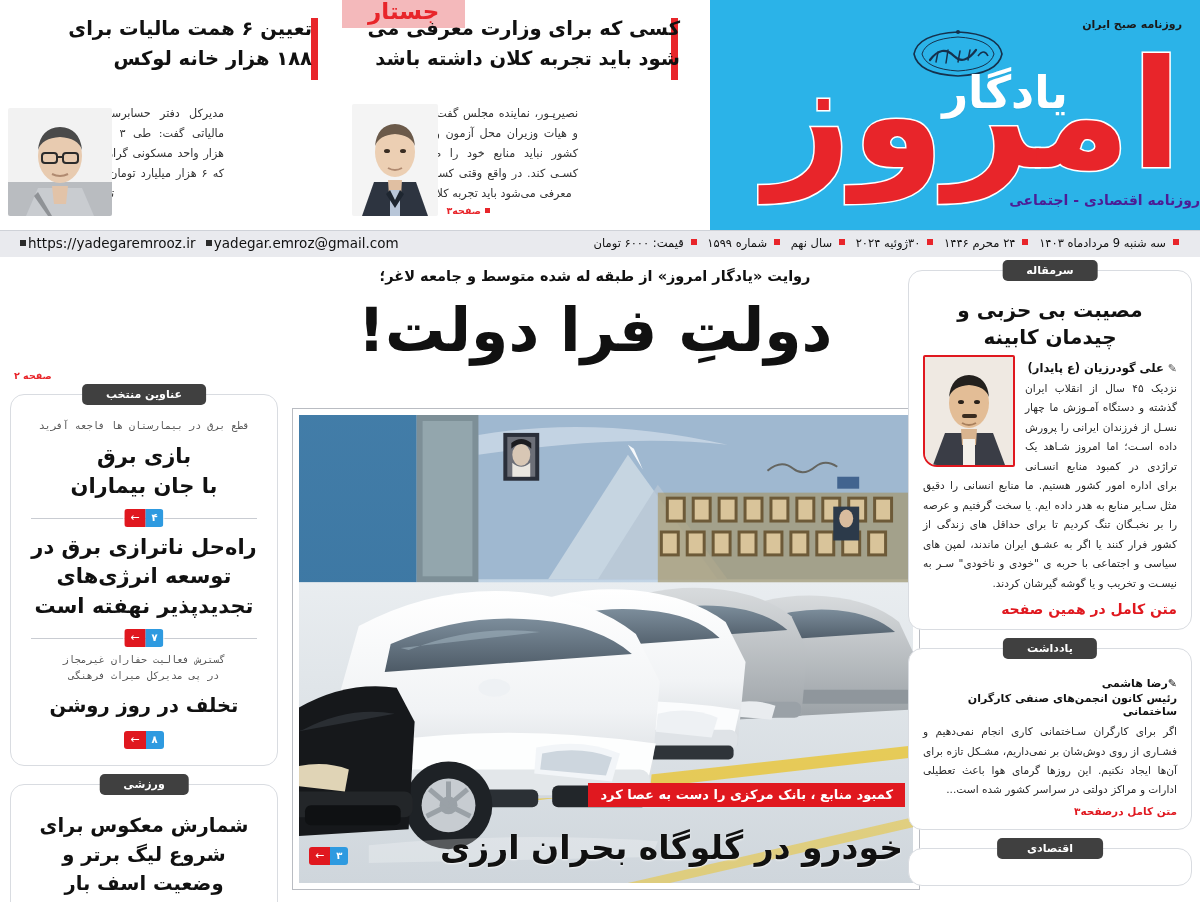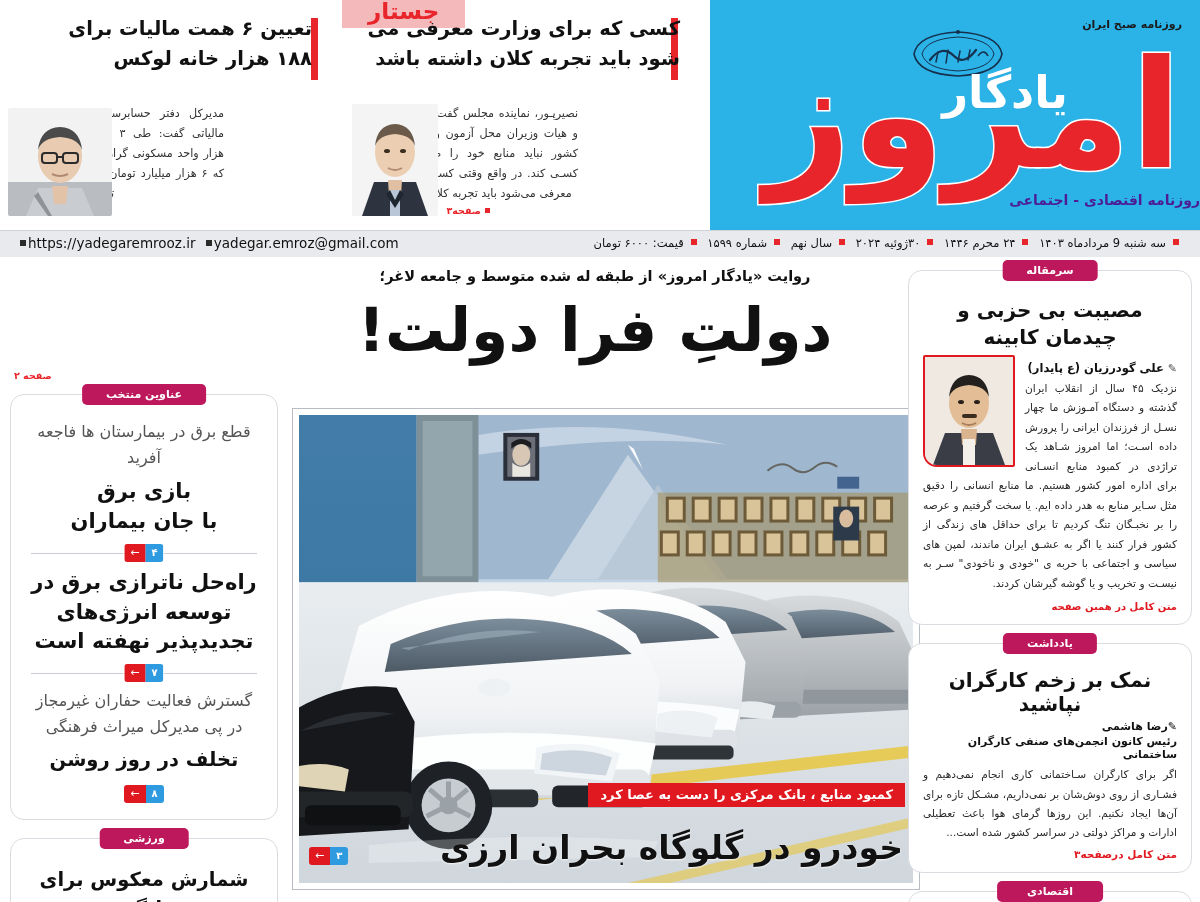--- a/index.html
+++ b/index.html
@@ -66,26 +66,26 @@
     font-size:14.5px;font-weight:bold;color:#111;letter-spacing:-.2px;}
   .bighead{position:absolute;right:300px;top:296px;width:610px;text-align:center;
     font-size:60px;font-weight:bold;color:#111;line-height:1.15;letter-spacing:-1px;}
 
   
   .lcol{position:absolute;left:0;top:382px;width:288px;}
   .pg-corner{position:absolute;font-size:9.5px;font-weight:bold;color:#e8252a;}
   .lcol-pg{left:14px;top:-12px;}
   .card{position:relative;border:1px solid #d9dce1;border-radius:14px;background:#fff;}
   .card-tag{position:absolute;right:50%;transform:translateX(50%);top:-11px;
-    background:#be185d;color:#fff;font-size:11px;font-weight:bold;border-radius:5px;
+    background:#404040;color:#fff;font-size:11px;font-weight:bold;border-radius:5px;
     padding:4px 24px;white-space:nowrap;}
   .card-tag.wide{padding:4px 30px;}
   .sel-card{margin:12px 10px 0 10px;padding:24px 14px 16px 14px;}
   .sel-item{text-align:center;}
-  .sel-over{font-size:16px;color:#555;line-height:1.6;margin-bottom:7px;}
+  .sel-over{font-size:10px;color:#555;line-height:1.6;margin-bottom:7px;font-family:Liberation Mono, monospace;}
   .sel-title{font-size:21px;font-weight:bold;color:#111;line-height:1.42;letter-spacing:-.3px;}
   .sel-title.sm{font-size:19.5px;}
   .divider{position:relative;height:1px;background:#c9ccd2;margin:16px 6px 14px 6px;}
   .jump{position:absolute;left:50%;top:-9px;transform:translateX(-50%);display:flex;
     border-radius:3px;overflow:hidden;box-shadow:0 0 0 1px #fff;}
   .jump b{display:block;background:#2e9ae0;color:#fff;font-size:10px;font-weight:bold;padding:2px 6px;line-height:14px;}
   .jump i{display:block;background:#e0181f;color:#fff;font-size:11px;padding:2px 6px;line-height:14px;font-style:normal;}
   .jump-inline{display:flex;justify-content:center;margin-top:11px;}
   .jump-inline .ji{display:flex;border-radius:3px;overflow:hidden;}
   .jump-inline b{display:block;background:#2e9ae0;color:#fff;font-size:10px;font-weight:bold;padding:2px 6px;line-height:14px;}
@@ -108,21 +108,21 @@
   
   .rcol{position:absolute;right:8px;top:270px;width:284px;}
   .ed-card{padding:26px 14px 12px 14px;}
   .ed-title{text-align:center;font-size:20px;font-weight:bold;color:#111;letter-spacing:-.3px;line-height:1.35;}
   .ed-author{margin-top:10px;font-size:11.5px;font-weight:bold;color:#111;text-align:right;}
   .ed-author .pen{color:#555;margin-left:4px;font-size:11px;}
   .ed-photo{float:left;width:88px;height:108px;margin:4px 10px 4px 0;
     border:2px solid #e0181f;border-radius:2px 2px 2px 14px;overflow:hidden;position:relative;}
   .ed-photo:before{content:"";position:absolute;left:-2px;top:-10px;width:10px;height:9px;background:#e0181f;}
   .ed-body{margin-top:4px;font-size:10.6px;line-height:1.84;color:#2a2a2a;text-align:justify;}
-  .ed-more{clear:both;margin-top:8px;font-size:10px;font-weight:bold;color:#e0181f;text-align:right;}
+  .ed-more{clear:both;margin-top:8px;font-size:14px;font-weight:bold;color:#e0181f;text-align:right;}
   .note-card{margin-top:18px;padding:24px 14px 12px 14px;}
   .note-title{text-align:center;font-size:20px;font-weight:bold;color:#111;letter-spacing:-.3px;}
   .note-author{margin-top:4px;font-size:11px;font-weight:bold;color:#111;text-align:right;}
   .note-role{margin-top:2px;font-size:11px;font-weight:bold;color:#111;text-align:right;}
   .note-body{margin-top:4px;font-size:10.6px;line-height:1.82;color:#2a2a2a;text-align:justify;}
   .note-more{margin-top:6px;font-size:10.5px;font-weight:bold;color:#e0181f;text-align:right;}
   .eco-card{margin-top:18px;padding:24px 12px 12px 12px;}
 
   
   .ph{width:100%;height:100%;display:block;}
@@ -460,21 +460,20 @@
       </div>
       <div class="ed-author">
         <span class="pen">✎</span><span>علی گودرزیان (ع پایدار)</span>
       </div>
       <div class="ed-body">نزدیک ۴۵ سال از انقلاب ایران گذشته و دستگاه آمـوزش ما چهار نسـل از فرزندان ایرانی را پرورش داده اسـت؛ اما امروز شـاهد یک تراژدی در کمبود منابع انسـانی برای اداره امور کشور هستیم. ما منابع انسانی را دقیق مثل سـایر منابع به هدر داده ایم. یا سخت گرفتیم و عرصه را بر نخبـگان تنگ کردیم تا برای حداقل های زندگی از کشور فرار کنند یا اگر به عشـق ایران ماندند، لمپن های سیاسی و اجتماعی با حربه ی "خودی و ناخودی" سـر به نیسـت و تخریب و یا گوشه گیرشان کردند.</div>
       <div class="ed-more">متن کامل در همین صفحه</div>
     </div>
 
     <div class="card note-card">
       <div class="card-tag">یادداشت</div>
-      <div class="note-title">نمک بر زخم کارگران نپاشید</div>
       <div class="note-author">
         <span class="pen">✎</span><span>رضا هاشمی</span>
       </div>
       <div class="note-role">رئیس کانون انجمن‌های صنفی کارگران ساختمانی</div>
       <div class="note-body">اگر برای کارگران سـاختمانی کاری انجام نمی‌دهیم و فشـاری از روی دوش‌شان بر نمی‌داریم، مشـکل تازه برای آن‌ها ایجاد نکنیم. این روزها گرمای هوا باعث تعطیلی ادارات و مراکز دولتی در سراسر کشور شده است...</div>
       <div class="note-more">متن کامل درصفحه۳</div>
     </div>
 
     <div class="card eco-card">
       <div class="card-tag wide">اقتصادی</div>

